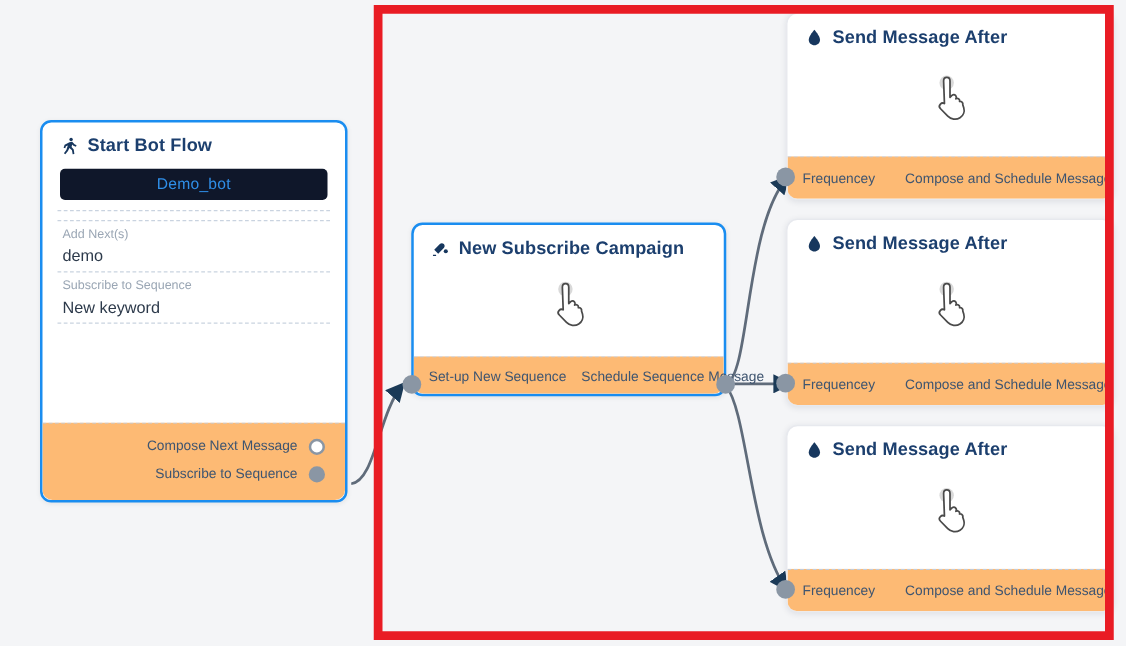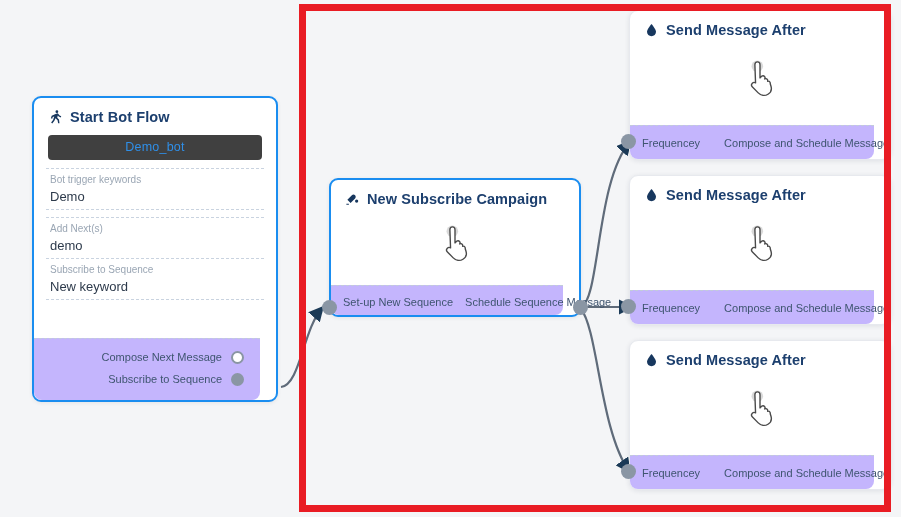--- a/index.html
+++ b/index.html
@@ -78,21 +78,21 @@
   .hdr-icon {
     width: 15px;
     height: 16px;
     display: block;
     flex: none;
   }
 
   
   .bot-pill {
     margin: 4px 14px 8px 14px;
-    background: #404040;
+    background: #0f172a;
     border-radius: 4px;
     text-align: center;
     color: #2f8fe8;
     font-size: 12.5px;
     padding: 5px 0 6px 0;
     letter-spacing: .2px;
   }
 
   
   .fields {
@@ -126,23 +126,23 @@
   .cursor-glyph {
     width: 40px;
     height: 40px;
     display: block;
   }
 
   
   .node-footer {
     position: absolute;
     left: 0;
-    right: 16px;
+    right: 0;
     bottom: 0;
-    background: #c4b5fd;
+    background: #fdba74;
     border-top: 1px dashed #c2ccda;
     border-radius: 0 0 8px 8px;
     box-sizing: border-box;
   }
   .footer-rows {
     padding: 7px 16px 7px 10px;
   }
   .port-row {
     display: flex;
     align-items: center;
@@ -221,24 +221,20 @@
           <circle cx="14.2" cy="3.4" r="2.2"></circle>
           <path d="M12.1 7.0 L15.6 6.1 L18.6 9.4 L21.2 10.6 L20.4 12.6 L17.2 11.2 L15.6 9.6 L14.8 13.0 L17.6 16.0 L18.4 21.8 L16.2 22.1 L15.3 17.1 L12.0 14.1 L10.2 18.0 L6.8 22.2 L5.0 20.9 L8.1 16.8 L10.0 11.0 L7.6 11.9 L6.7 14.6 L4.6 14.0 L5.9 10.0 Z"></path>
         </g>
       </svg>
       <div class="node-title">Start Bot Flow</div>
     </div>
 
     <div class="bot-pill">Demo_bot</div>
 
     <div class="fields">
-      <div class="field">
-        <div class="field-label">Bot trigger keywords</div>
-        <div class="field-value">Demo</div>
-      </div>
       <div class="field">
       </div>
       <div class="field">
         <div class="field-label">Add Next(s)</div>
         <div class="field-value">demo</div>
       </div>
       <div class="field">
         <div class="field-label">Subscribe to Sequence</div>
         <div class="field-value">New keyword</div>
       </div>

